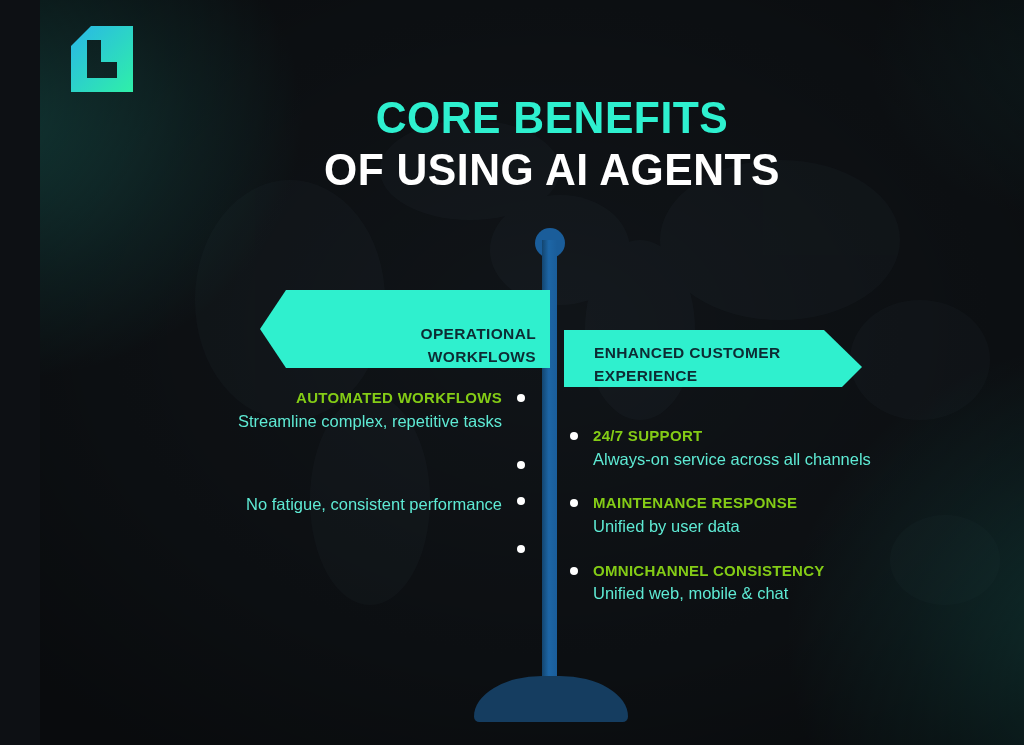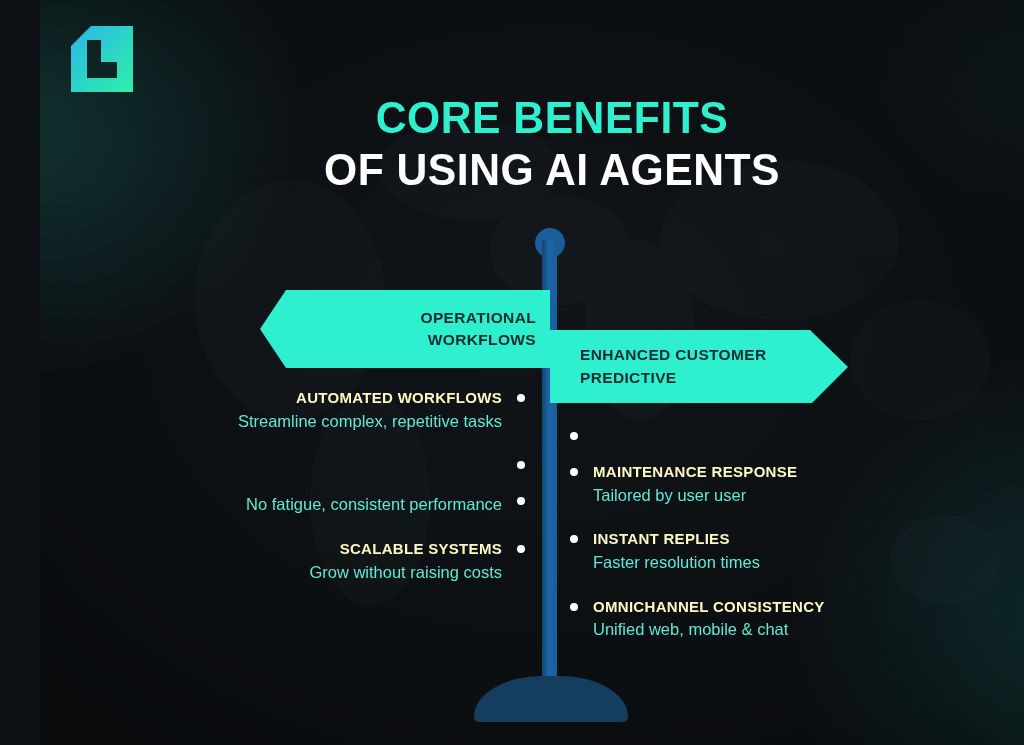--- a/index.html
+++ b/index.html
@@ -98,32 +98,32 @@
     width:154px; height:46px;
     background:#153d60;
     border-radius:77px 77px 6px 6px / 46px 46px 6px 6px;
   }
 
   
   .sign {
     position:absolute;
     background:#2ff0ce;
     display:flex;
-    align-items:center;
+    align-items:flex-end;
   }
   .sign-left {
     left:220px; top:290px;
     width:290px; height:78px;
     clip-path:polygon(26px 0, 290px 0, 290px 78px, 26px 78px, 0 39px);
     justify-content:flex-end;
     padding-right:14px;
   }
   .sign-right {
-    left:510px; top:330px;
-    width:298px; height:73px;
+    left:524px; top:330px;
+    width:298px; height:57px;
     clip-path:polygon(0 0, 260px 0, 298px 37px, 260px 75px, 0 75px);
     justify-content:flex-start;
     padding-left:30px;
   }
   .sign-label {
     color:#0d2b33;
     font-weight:bold;
     font-size:15.5px;
     letter-spacing:0.35px;
     line-height:1.45;
@@ -139,21 +139,21 @@
 
   .item { display:flex; margin-bottom:22px; }
   .col-left  .item { justify-content:flex-end; }
   .col-right .item { justify-content:flex-start; }
 
   .item-text { }
   .col-left  .item-text { text-align:right; }
   .col-right .item-text { text-align:left; }
 
   .item-title {
-    color:#fef9c3;
+    color:#84cc16;
     font-weight:bold;
     font-size:15px;
     letter-spacing:0.3px;
     line-height:1.3;
     white-space:nowrap;
   }
   .item-desc {
     color:#5eead4;
     font-size:16.5px;
     line-height:1.45;
@@ -220,21 +220,21 @@
   <div class="sign sign-left">
     <div class="sign-label">
       <div>OPERATIONAL</div>
       <div>WORKFLOWS</div>
     </div>
   </div>
 
   <div class="sign sign-right">
     <div class="sign-label">
       <div>ENHANCED CUSTOMER</div>
-      <div>PREDICTIVE</div>
+      <div>EXPERIENCE</div>
     </div>
   </div>
 
   <div class="col col-left">
     <div class="item">
       <div class="item-text">
         <div class="item-title">AUTOMATED WORKFLOWS</div>
         <div class="item-desc">Streamline complex, repetitive tasks</div>
       </div>
       <span class="dot"></span>
@@ -244,44 +244,37 @@
       </div>
       <span class="dot"></span>
     </div>
     <div class="item">
       <div class="item-text">
         <div class="item-desc">No fatigue, consistent performance</div>
       </div>
       <span class="dot"></span>
     </div>
     <div class="item">
-      <div class="item-text">
-        <div class="item-title">SCALABLE SYSTEMS</div>
-        <div class="item-desc">Grow without raising costs</div>
-      </div>
       <span class="dot"></span>
     </div>
   </div>
 
   <div class="col col-right">
     <div class="item">
       <span class="dot"></span>
+      <div class="item-text">
+        <div class="item-title">24/7 SUPPORT</div>
+        <div class="item-desc">Always-on service across all channels</div>
+      </div>
     </div>
     <div class="item">
       <span class="dot"></span>
       <div class="item-text">
         <div class="item-title">MAINTENANCE RESPONSE</div>
-        <div class="item-desc">Tailored by user user</div>
-      </div>
-    </div>
-    <div class="item">
-      <span class="dot"></span>
-      <div class="item-text">
-        <div class="item-title">INSTANT REPLIES</div>
-        <div class="item-desc">Faster resolution times</div>
+        <div class="item-desc">Unified by user data</div>
       </div>
     </div>
     <div class="item">
       <span class="dot"></span>
       <div class="item-text">
         <div class="item-title">OMNICHANNEL CONSISTENCY</div>
         <div class="item-desc">Unified web, mobile &amp; chat</div>
       </div>
     </div>
   </div>

